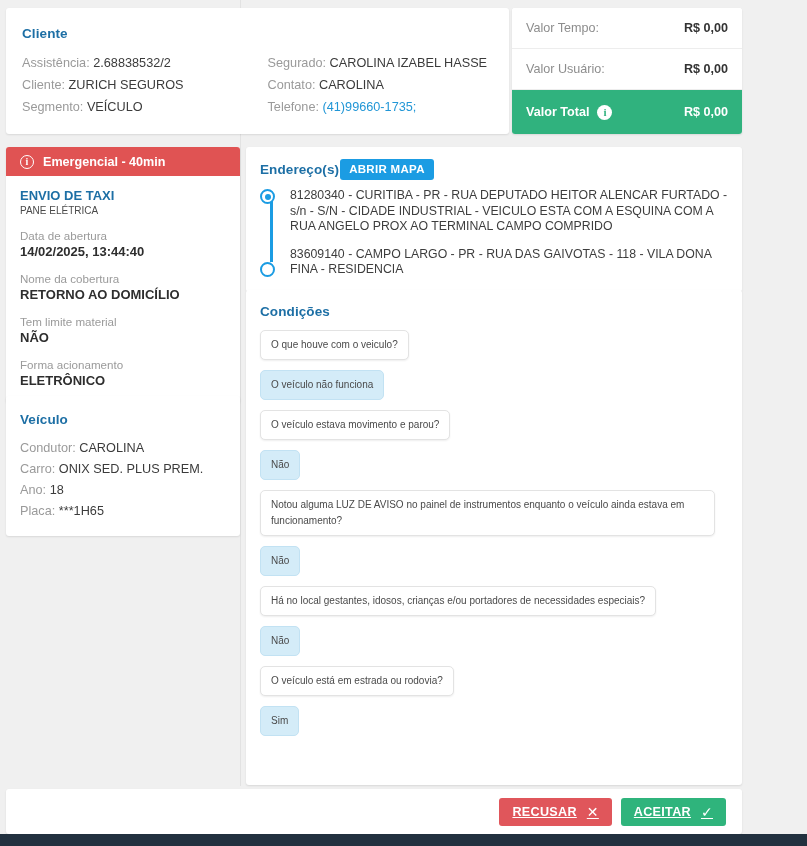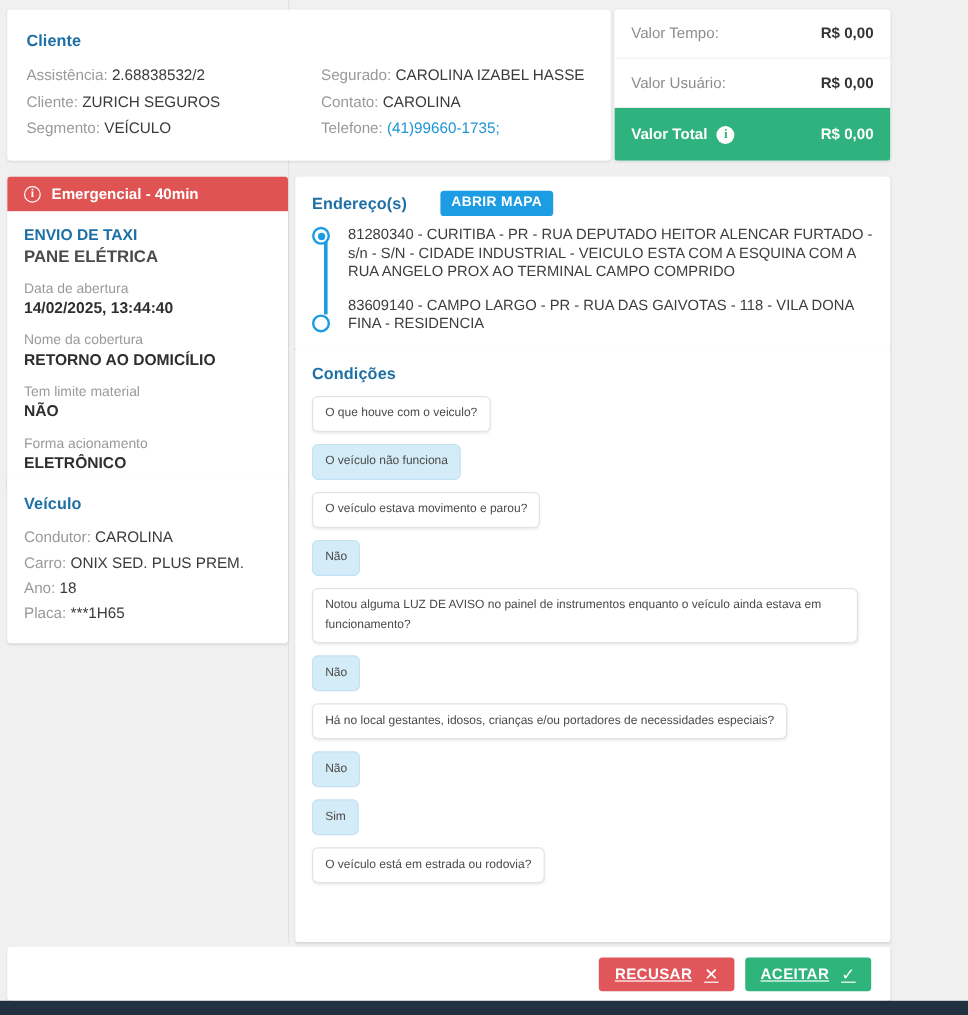--- a/index.html
+++ b/index.html
@@ -113,23 +113,22 @@
   }
   .emerg-body { padding: 12px 14px 14px 14px; }
   .svc-title {
     color: #1d6fa5;
     font-size: 13px;
     font-weight: bold;
     margin-bottom: 2px;
   }
   .svc-sub {
     color: #4a4a4a;
-    font-size: 14px;
+    font-size: 10px;
     margin-bottom: 12px;
-    font-weight: bold;
   }
   .fld { margin-bottom: 11px; }
   .fld .fl { color: #9a9a9a; font-size: 11.6px; line-height: 15px; }
   .fld .fv { color: #2e2e2e; font-size: 13px; font-weight: bold; line-height: 17px; }
 
   .veh-card {
     position: absolute;
     left: 6px; top: 396px;
     width: 234px;
     padding: 16px 14px 14px 14px;
@@ -148,21 +147,21 @@
   
   .addr-card {
     position: absolute;
     left: 246px; top: 147px;
     width: 496px;
     padding: 12px 14px 14px 14px;
   }
   .addr-head {
     display: flex;
     align-items: center;
-    gap: 28px;
+    gap: 1px;
     margin-bottom: 8px;
   }
   .addr-head .sec-title { margin-bottom: 0; }
   .btn-map {
     background: #1b9ce3;
     color: #fff;
     border: none;
     border-radius: 3px;
     font-family: "Liberation Sans", sans-serif;
     font-size: 11.5px;
@@ -405,22 +404,22 @@
     <div><span class="chip q">O que houve com o veiculo?</span></div>
     <div><span class="chip a">O veículo não funciona</span></div>
     <div><span class="chip q">O veículo estava movimento e parou?</span></div>
     <div><span class="chip a">Não</span></div>
     <div>
         <span class="chip q wide">Notou alguma LUZ DE AVISO no painel de instrumentos enquanto o veículo ainda estava em funcionamento?</span>
       </div>
     <div><span class="chip a">Não</span></div>
     <div><span class="chip q">Há no local gestantes, idosos, crianças e/ou portadores de necessidades especiais?</span></div>
     <div><span class="chip a">Não</span></div>
+    <div><span class="chip q">O veículo está em estrada ou rodovia?</span></div>
     <div><span class="chip a">Sim</span></div>
-    <div><span class="chip q">O veículo está em estrada ou rodovia?</span></div>
   </div>
 
   <div class="card footer-card">
     <button class="btn refuse">
       <span>RECUSAR</span>
       <span class="glyph">✕</span>
     </button>
     <button class="btn accept">
       <span>ACEITAR</span>
       <span class="glyph">✓</span>

